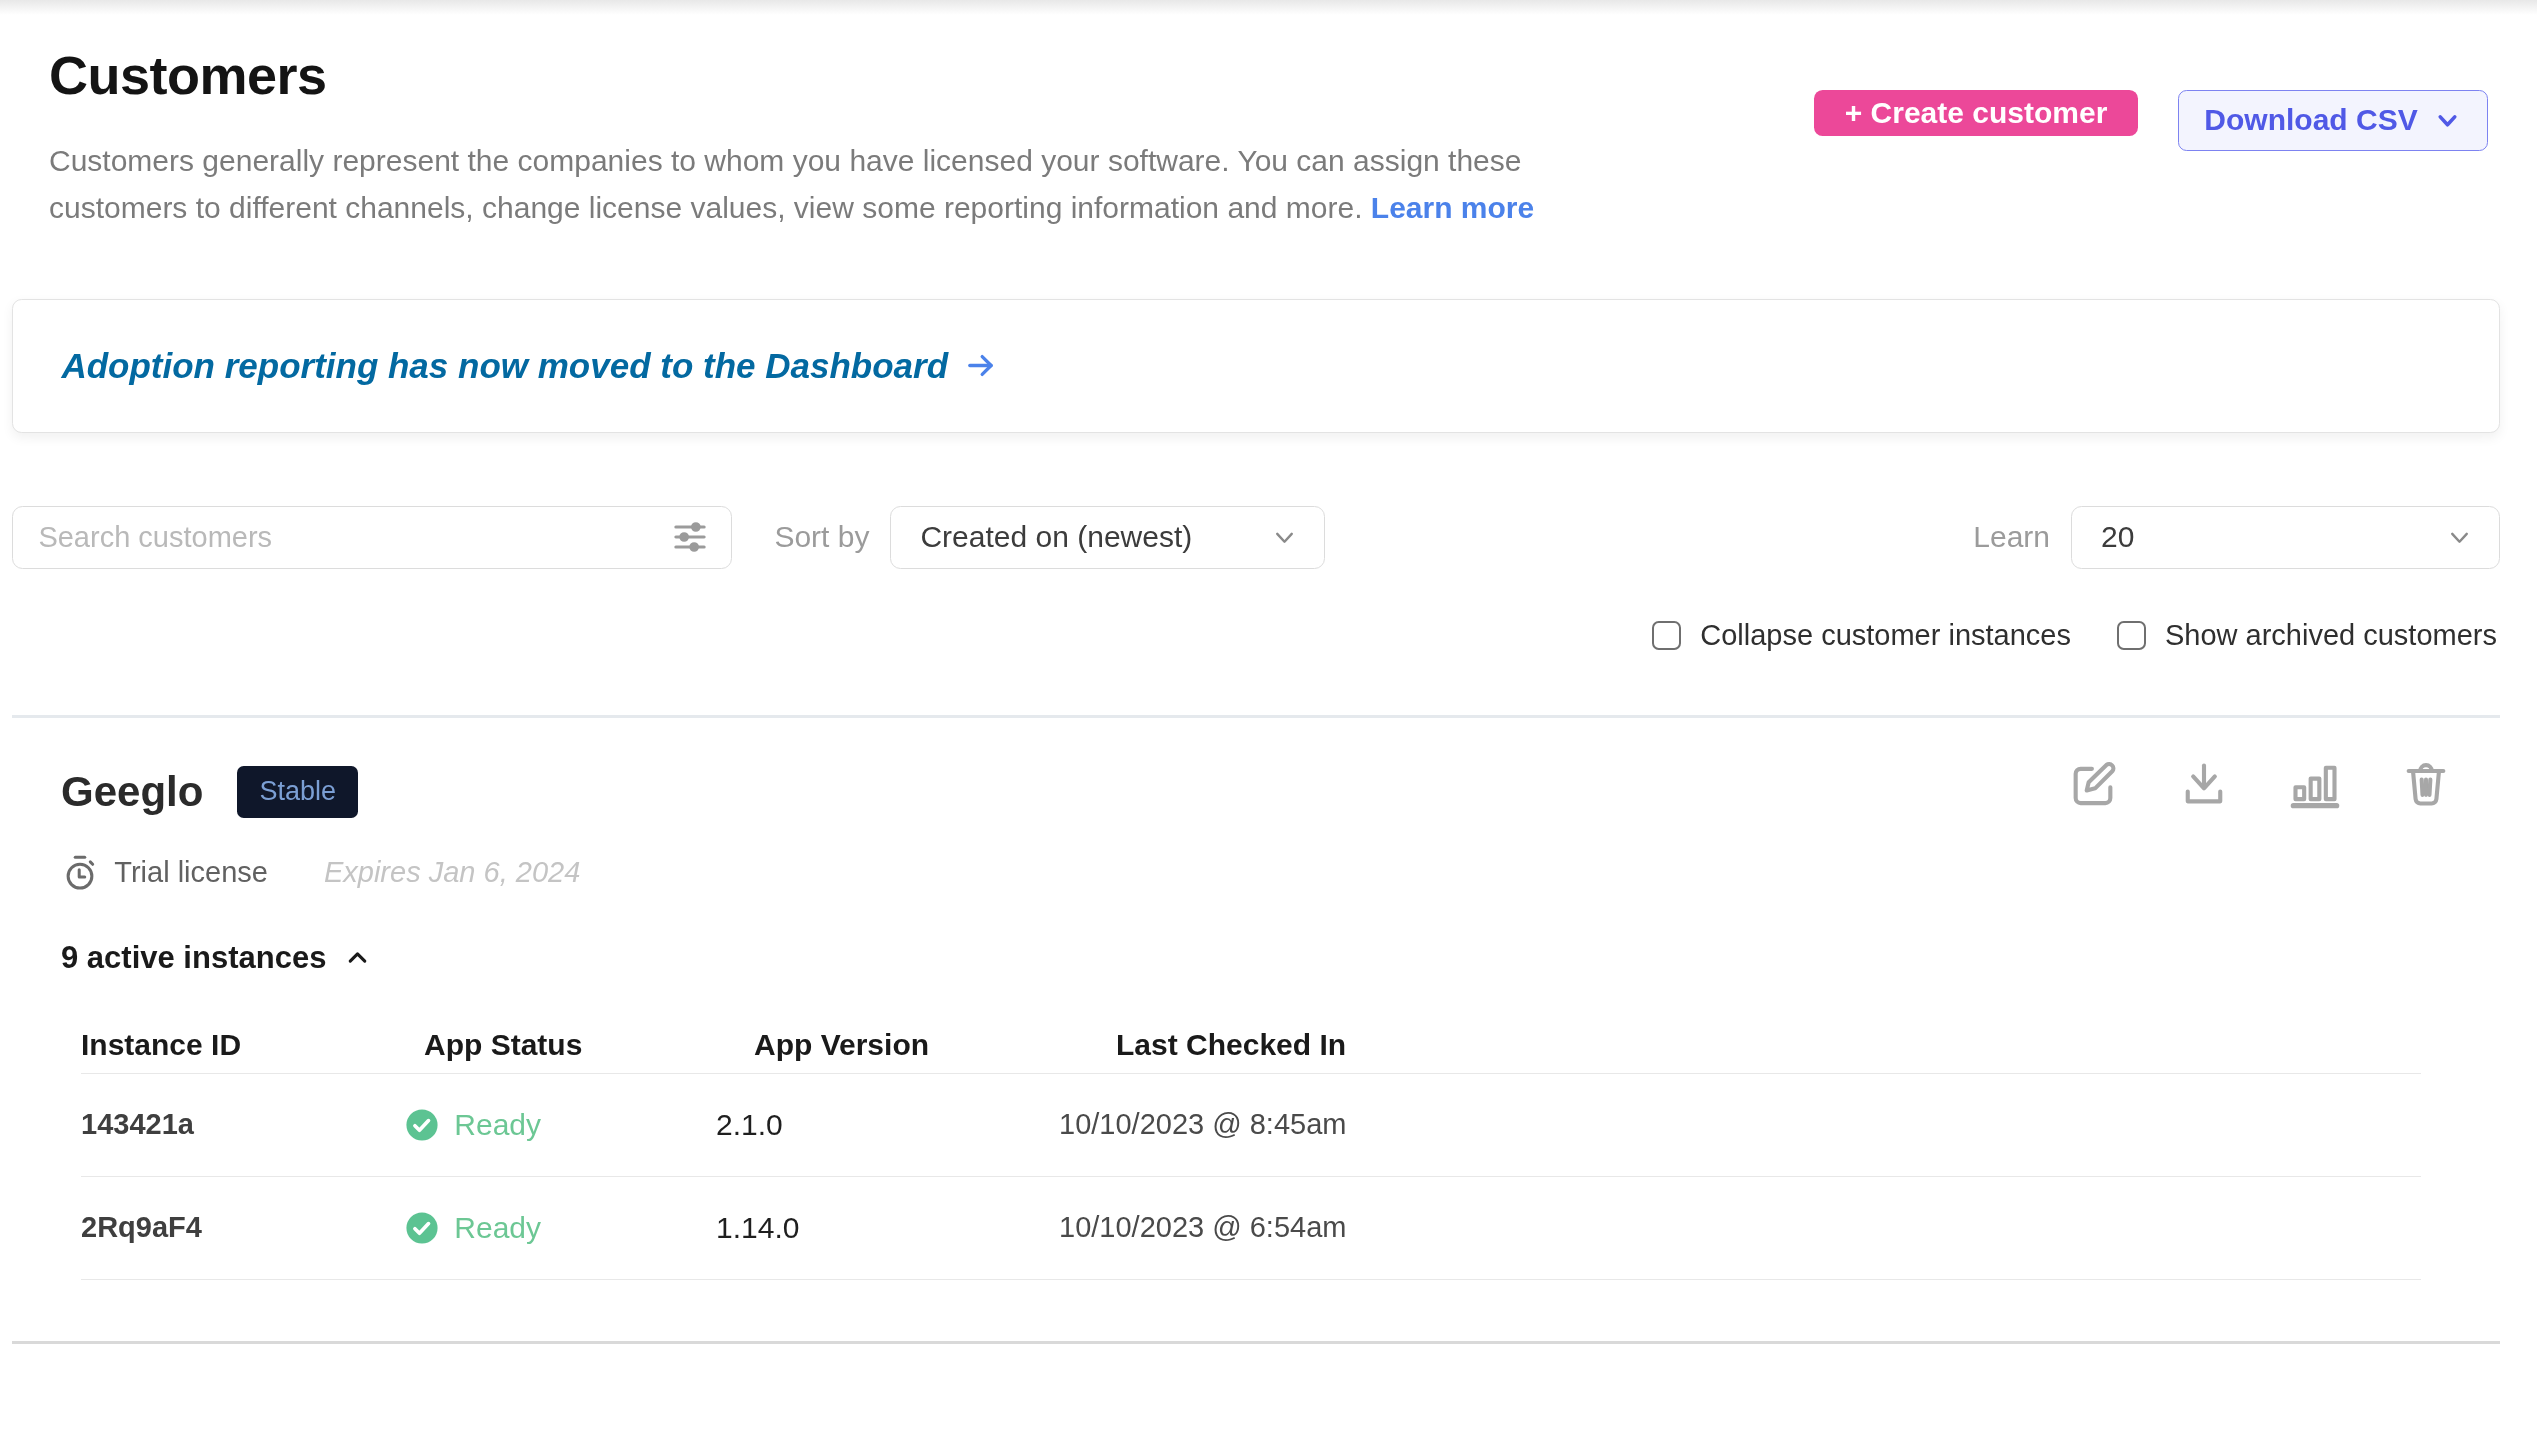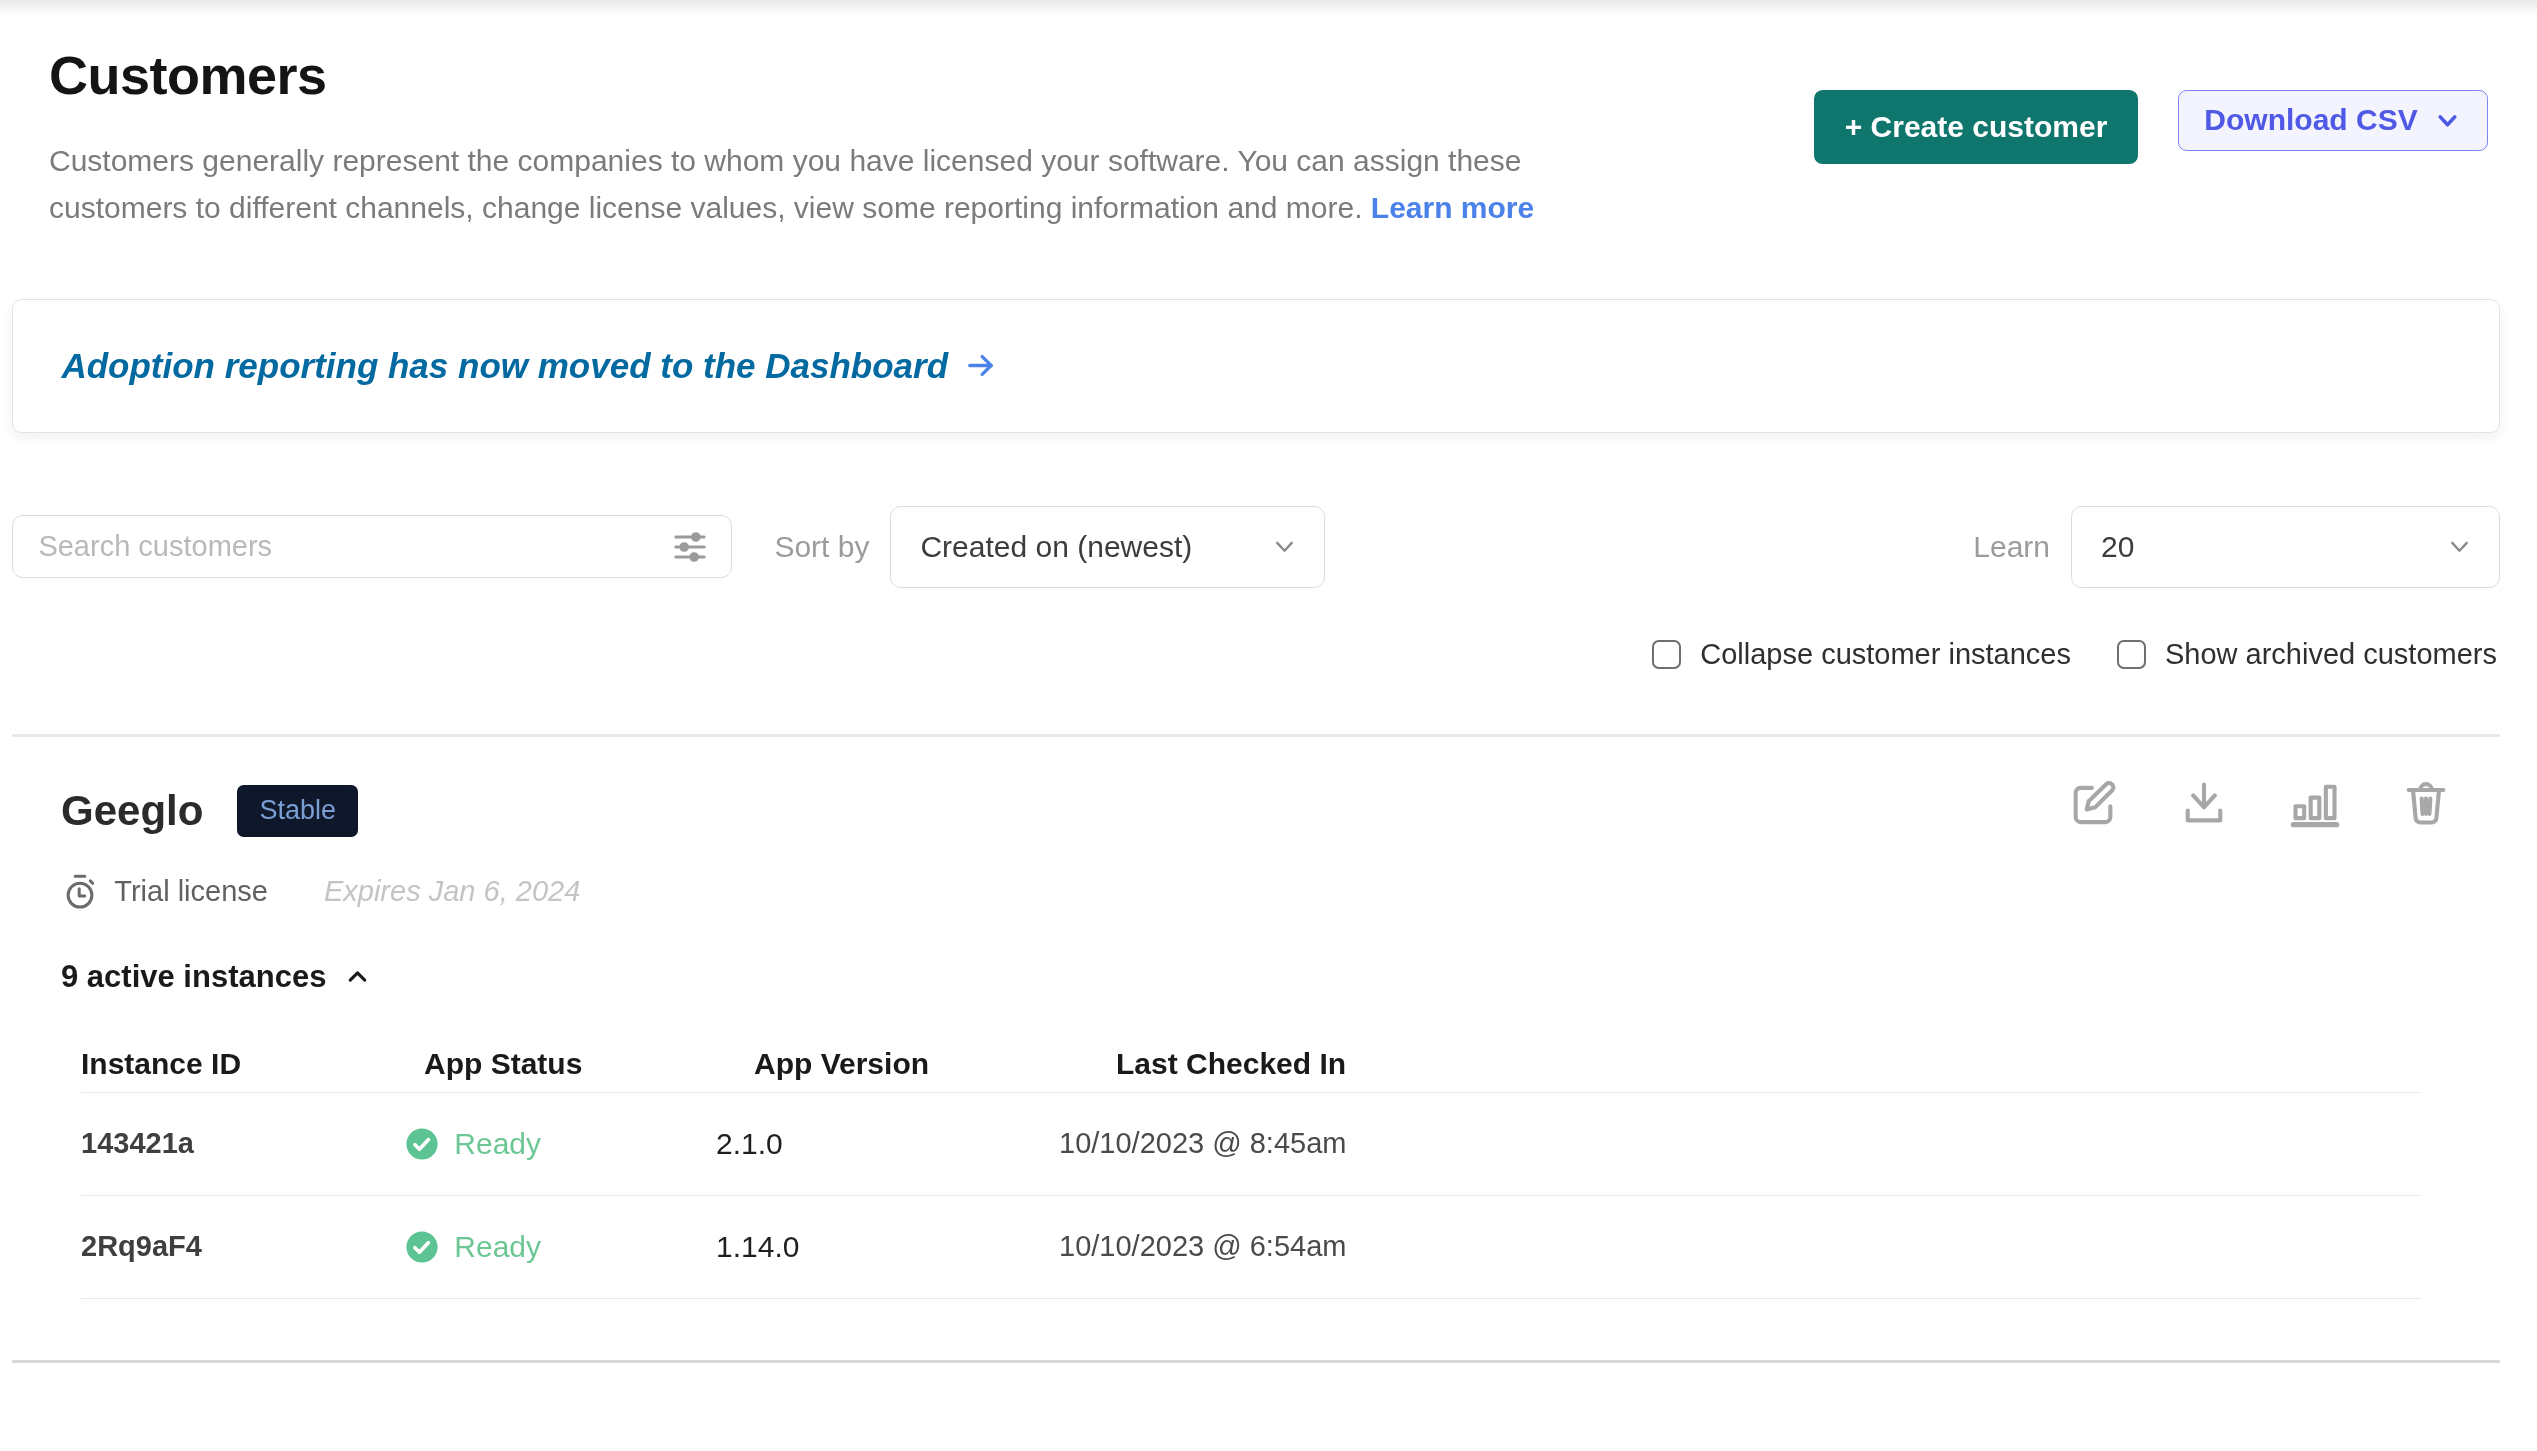--- a/index.html
+++ b/index.html
@@ -23,23 +23,23 @@
   .page-desc {
     margin-top:31px; max-width:1599px;
     font-size:30px; line-height:1.58; color:#7b7b7b; font-weight:400;
   }
   .learn-more { color:#4b82ea; font-weight:700; text-decoration:none; cursor:pointer; }
   .header-actions {
     position:absolute; top:90px; right:50px;
     display:flex; align-items:flex-start; gap:40px;
   }
   .btn-primary {
-    background:#0f766e; color:#fff; border:none; border-radius:8.6px;
+    background:#ec4899; color:#fff; border:none; border-radius:8.6px;
     font-size:30px; font-weight:600; font-family:inherit;
-    padding:20px 31px; cursor:pointer;
+    padding:6px 31px; cursor:pointer;
   }
   .btn-secondary {
     background:#f3f4fe; color:#5059e6; border:1.9px solid #7d83f1; border-radius:8.6px;
     font-size:30px; font-weight:700; font-family:inherit;
     padding:12.4px 25px; cursor:pointer; display:flex; align-items:center; gap:15.3px;
   }
 
   
   .banner {
     margin:67px 38px 0 12.4px;
@@ -58,21 +58,21 @@
     width:720px; height:63px; border:1.9px solid #dcdcdc; border-radius:10.5px;
     display:flex; align-items:center; padding:0 21px 0 25px; background:#fff;
   }
   .search-input {
     flex:1; border:none; outline:none; font-family:inherit;
     font-size:29px; color:#444; background:transparent;
   }
   .search-input::placeholder { color:#b9b9b9; }
   .muted-label { color:#9b9b9b; font-size:30px; }
   .select-box {
-    height:82px; border:1.9px solid #dcdcdc; border-radius:10.5px; background:#fff;
+    height:63px; border:1.9px solid #dcdcdc; border-radius:10.5px; background:#fff;
     display:flex; align-items:center; justify-content:space-between;
     padding:0 25px 0 29px; cursor:pointer;
   }
   .select-value { font-size:30px; color:#3c3c3c; }
   .sort-label { margin-left:42px; }
   .sort-select { width:435px; margin-left:21px; }
   .show-label { margin-left:auto; }
   .show-select { width:429px; margin-left:21px; }
 
   

